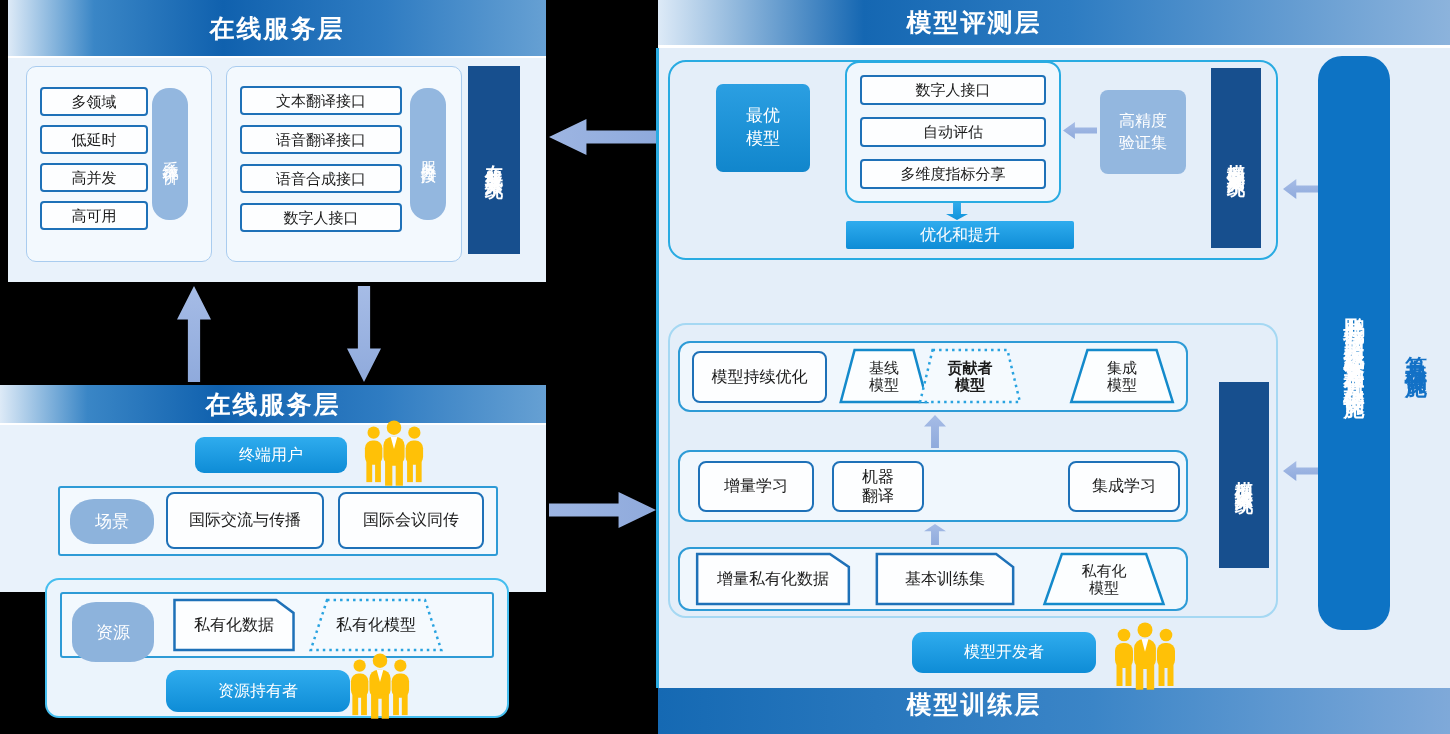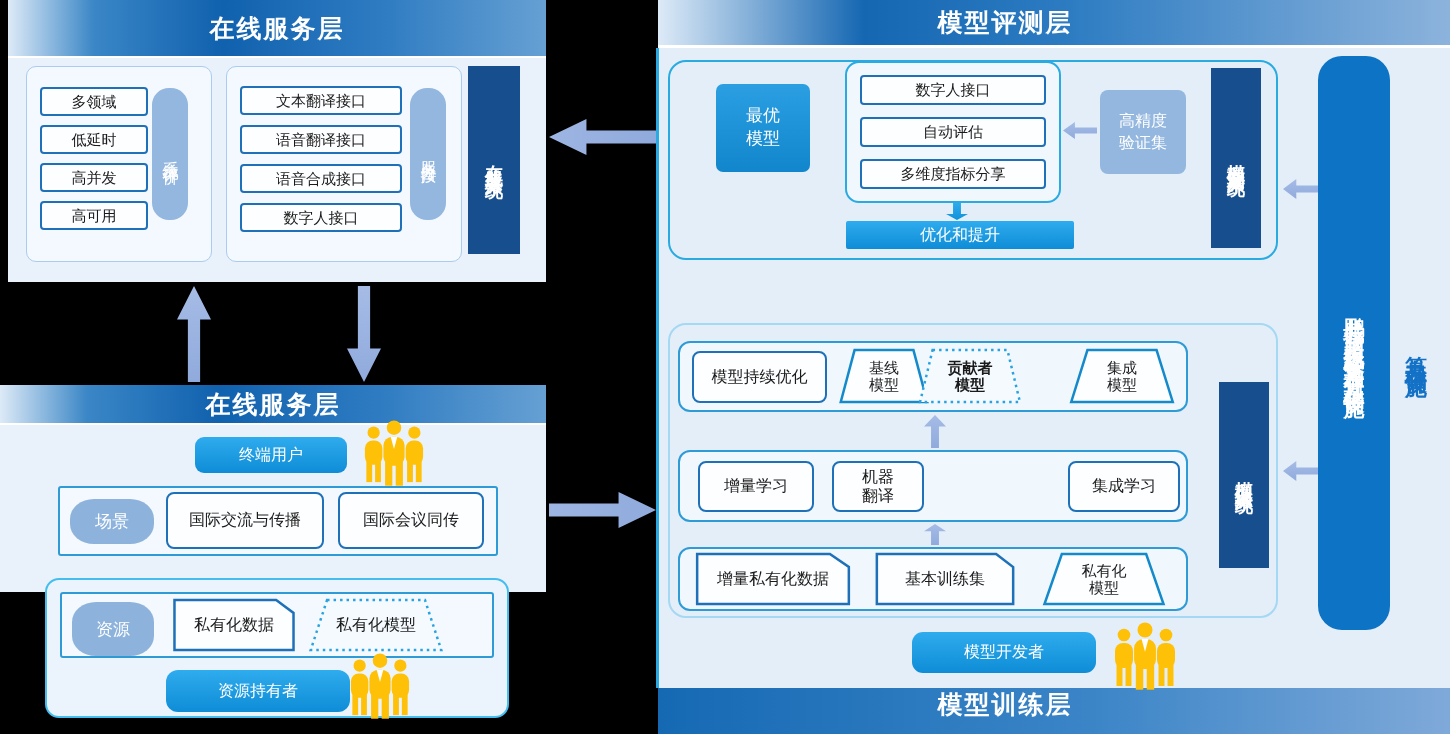--- a/index.html
+++ b/index.html
@@ -6,21 +6,21 @@
   #stage{position:relative;width:1450px;height:734px;background:#000;overflow:hidden;
          font-family:"Liberation Sans","DejaVu Sans",sans-serif;}
   .abs{position:absolute;box-sizing:border-box;}
   
   .layer-hdr{background:linear-gradient(90deg,#ddeaf7 0%,#3a86c6 16%,#1061ae 40%,#2f7cc2 70%,#66a0d3 100%);
              border-bottom:2px solid #fff;display:flex;align-items:center;justify-content:center;}
   .layer-hdr .t{color:#fff;font-weight:bold;font-size:25px;letter-spacing:2px;}
   .r-hdr{background:linear-gradient(90deg,#ddeaf7 0%,#1567b2 26%,#2d7cc2 52%,#8cb3dc 100%);
          border-bottom:3px solid #fff;}
   .r-band{background:linear-gradient(90deg,#1569b3 0%,#3b85c7 55%,#7fa9d9 100%);}
-  .band-title{color:#fff;font-weight:bold;font-size:25px;letter-spacing:2px;text-align:center;padding-left:31px;}
+  .band-title{color:#fff;font-weight:bold;font-size:25px;letter-spacing:2px;text-align:center;}
   .content{background:#E9F2FB;}
   
   .soft-panel{background:#F3F9FE;border:1.5px solid #A9CCEF;border-radius:10px;}
   .line-panel{background:#F3F9FE;border:2px solid #2E9BD6;border-radius:3px;}
   .outer-panel{border:2px solid #29ABE2;border-radius:18px;}
   .outer-panel-light{border:2px solid #A5D8F3;border-radius:18px;}
   .sub-panel{background:#F0F7FD;border:2px solid #2E9BD6;border-radius:12px;}
   .res-panel{background:#EBF4FC;border:2px solid #45BEEF;border-radius:14px;}
   
   .wbox{background:#FDFEFF;border:2px solid #1E71B8;border-radius:4px;display:flex;align-items:center;
@@ -133,21 +133,21 @@
     </svg>
   </div>
 
   <div class="abs line-panel" style="left:58px;top:486px;width:440px;height:70px;"></div>
   <div class="abs pill-h" style="left:70px;top:499px;width:84px;height:45px;">场景</div>
   <div class="abs wbox r8" style="left:166px;top:492px;width:158px;height:57px;font-size:16px;">国际交流与传播</div>
   <div class="abs wbox r8" style="left:338px;top:492px;width:146px;height:57px;font-size:16px;">国际会议同传</div>
 
   <div class="abs res-panel" style="left:45px;top:578px;width:464px;height:140px;"></div>
   <div class="abs line-panel" style="left:60px;top:592px;width:434px;height:66px;"></div>
-  <div class="abs pill-h" style="left:72px;top:602px;width:82px;height:54px;">资源</div>
+  <div class="abs pill-h" style="left:72px;top:602px;width:82px;height:60px;">资源</div>
   <div class="abs shape" style="left:172px;top:598px;width:124px;height:54px;">
     <svg viewBox="0 0 100 54" preserveAspectRatio="none">
       <polygon points="2,2 84,2 98,15 98,52 2,52" fill="#FDFEFF" stroke="#1E71B8" stroke-width="2.5" vector-effect="non-scaling-stroke"></polygon>
     </svg>
     <div class="shape-label" style="font-size:16px;">私有化数据</div>
   </div>
   <div class="abs shape" style="left:308px;top:598px;width:136px;height:54px;">
     <svg viewBox="0 0 100 54" preserveAspectRatio="none">
       <polygon points="14,2 86,2 98,52 2,52" fill="#F5FAFE" stroke="#29A3E0" stroke-width="2.5" stroke-dasharray="2.5,4" vector-effect="non-scaling-stroke"></polygon>
     </svg>

